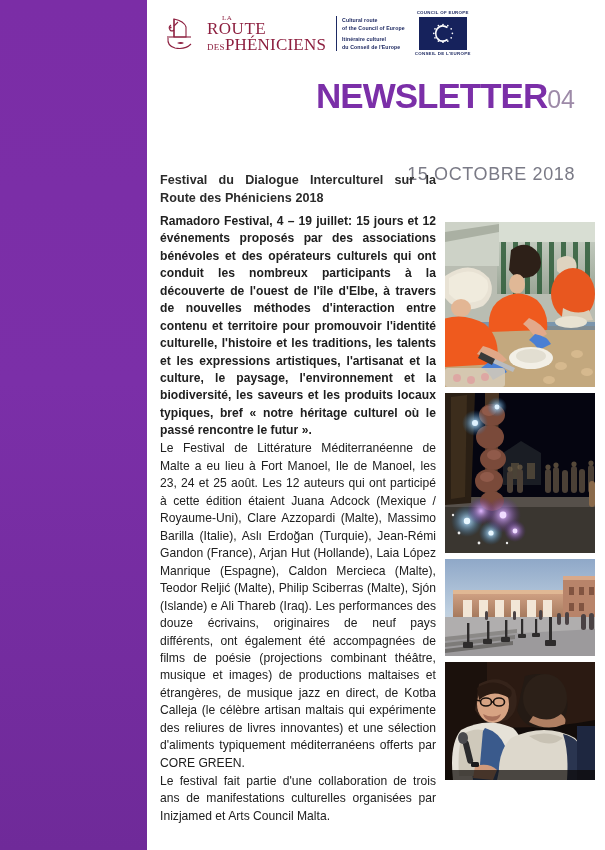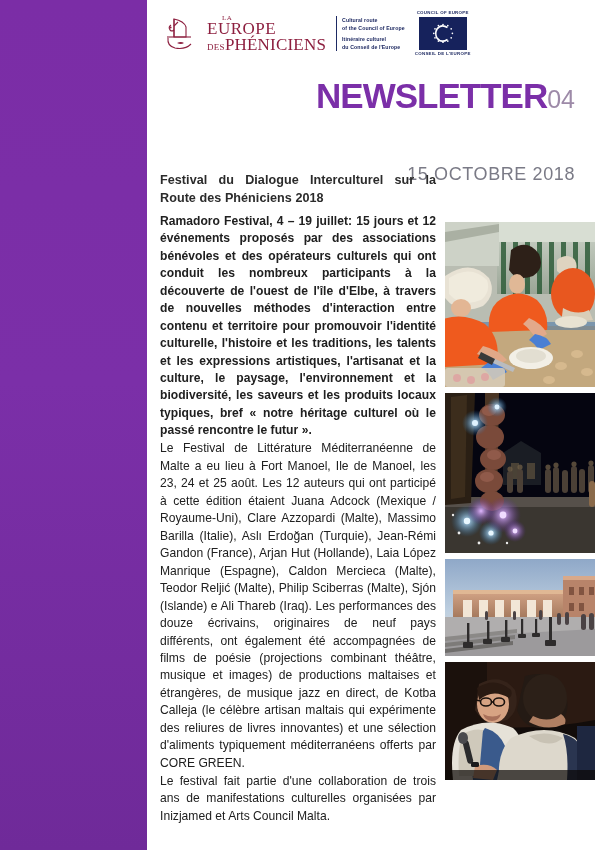--- a/index.html
+++ b/index.html
@@ -291,21 +291,21 @@
             <path d="M7 25 Q6 33 14 35 Q24 37 30 31"></path>
             <path d="M10 12 Q7 14 9 17 Q11 19 13 17"></path>
             <circle cx="9.5" cy="14.5" r="1.1" fill="#8d1f3f" stroke="none"></circle>
             <path d="M13 13 L17 9"></path>
             <path d="M16 30 Q20 28 23 30 Q20 32 16 30 Z" fill="#8d1f3f" stroke="none"></path>
           </g>
         </svg>
       </div>
       <div class="logo-rdp-text">
         <span class="la">LA</span>
-        <span class="route">EUROPE</span>
+        <span class="route">ROUTE</span>
         <span class="des-phen">
           <span class="des">DES</span><span class="phen">PHÉNICIENS</span>
         </span>
       </div>
     </div>
 
     <div class="logo-cert">
       <span>Cultural route</span><br>
       <span>of the Council of Europe</span>
       <span class="gap"></span>

